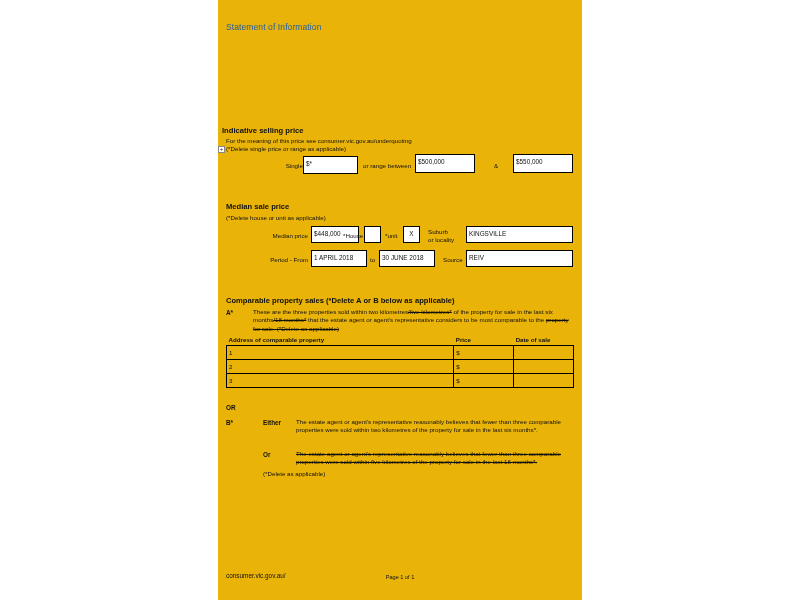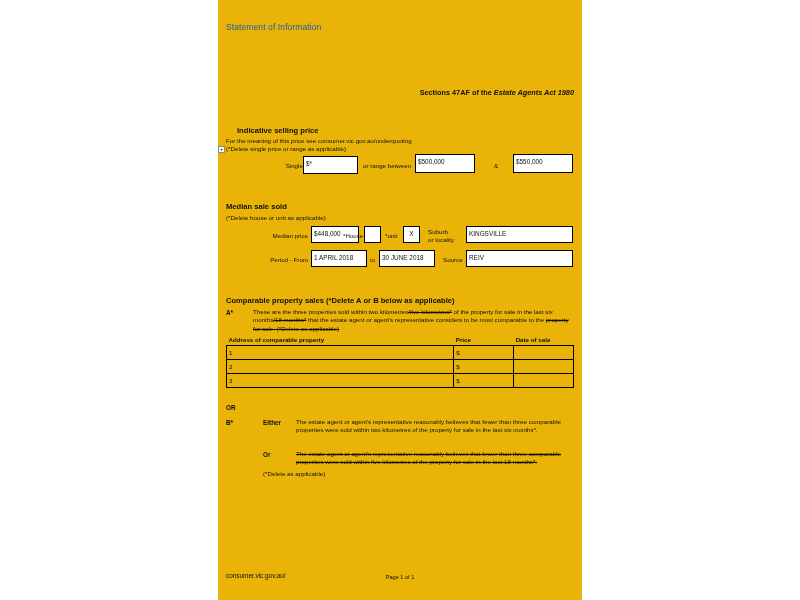--- a/index.html
+++ b/index.html
@@ -200,36 +200,35 @@
     border-top: 20px solid #2b7fd4;
   }
 </style>
 </head>
 <body>
 
 <div class="page">
   <div class="sheet">
 
     <div class="doc-head-small">Statement of Information</div>
-    <div class="sections-line"><span>Sections 47AF of the </span><i>Estate Agents Act 1980</i></div>
-
-    <div class="sec-heading" style="left:19px; top:126px;">Indicative selling price</div>
+
+    <div class="sec-heading" style="left:4px; top:126px;">Indicative selling price</div>
     <div class="small-note" style="left:8px; top:137px;">For the meaning of this price see consumer.vic.gov.au/underquoting</div>
     <div class="small-note" style="left:8px; top:145px;">(*Delete single price or range as applicable)</div>
     <div class="plusbox">+</div>
 
     <div class="tiny-label" style="left:30px; top:162px; width:70px;">Single price</div>
     <div class="field" style="left:85px; top:156px; width:55px; height:18px;">$*</div>
 
     <div class="small-note" style="left:145px; top:162px;">or range between</div>
     <div class="field" style="left:197px; top:154px; width:60px; height:19px;">$500,000</div>
     <div class="small-note" style="left:276px; top:162px;">&amp;</div>
     <div class="field" style="left:295px; top:154px; width:60px; height:19px;">$550,000</div>
 
-    <div class="sec-heading" style="left:8px; top:202px;">Median sale sold</div>
+    <div class="sec-heading" style="left:8px; top:202px;">Median sale price</div>
     <div class="small-note" style="left:8px; top:214px;">(*Delete house or unit as applicable)</div>
 
     <div class="tiny-label" style="left:20px; top:232px; width:70px;">Median price</div>
     <div class="field" style="left:93px; top:226px; width:48px; height:17px;">$448,000</div>
 
     <div class="small-note" style="left:125px; top:232px;">*House</div>
     <div class="field" style="left:146px; top:226px; width:17px; height:17px;"></div>
     <div class="small-note" style="left:167px; top:232px;">*unit</div>
     <div class="field" style="left:185px; top:226px; width:17px; height:17px; text-align:center;">X</div>
 

